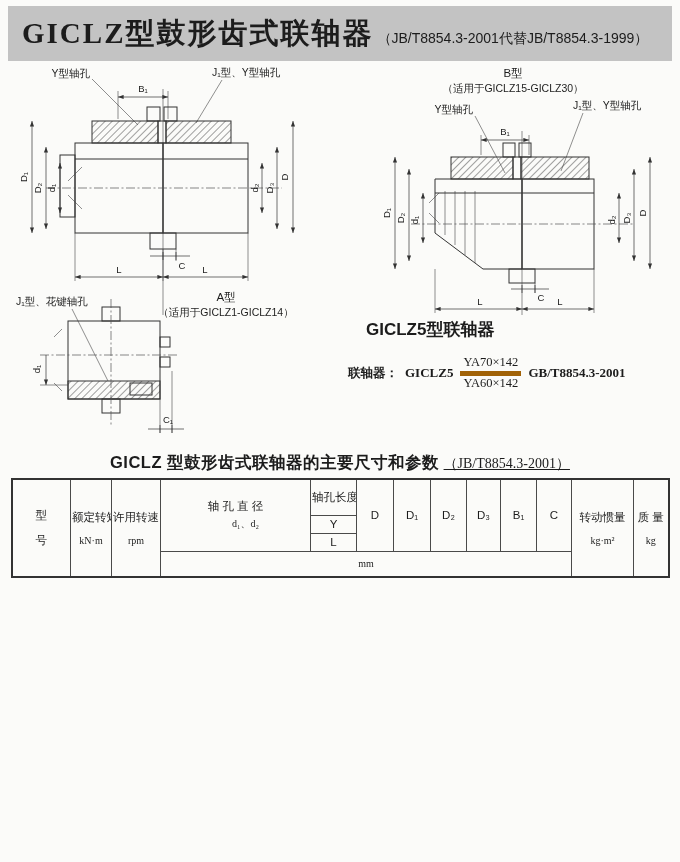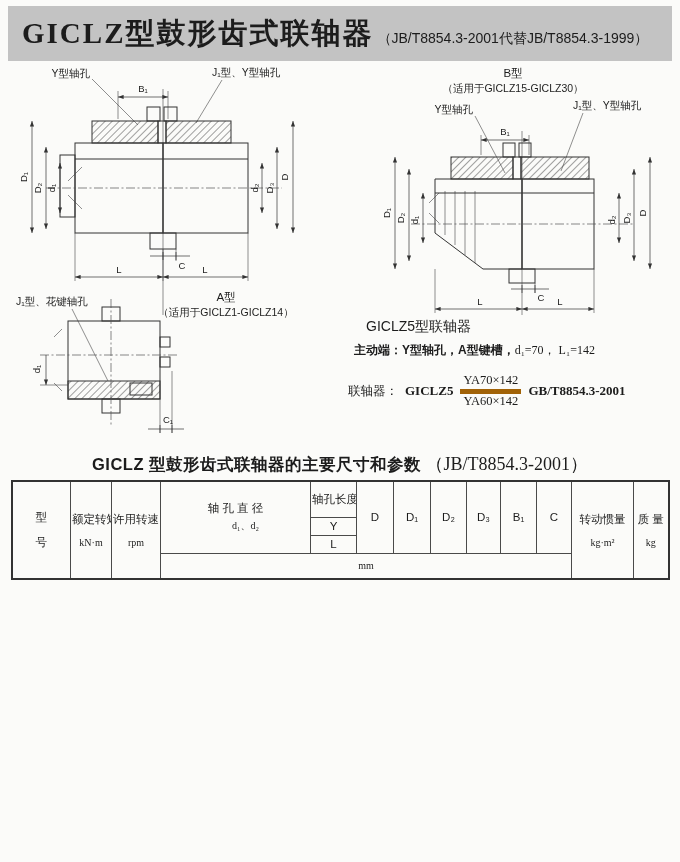--- a/index.html
+++ b/index.html
@@ -32,34 +32,34 @@
   svg .dim{stroke:#333;stroke-width:.7;fill:none;}
   svg .cl{stroke:#555;stroke-width:.7;fill:none;stroke-dasharray:9 2.5 2 2.5;}
   svg .hatch{fill:url(#hatchp);stroke:#333;stroke-width:1;}
   svg .dimtxt{font-size:9.5px;}
   svg .captxt{font-size:11.5px;}
   svg .lbltxt{font-size:10.5px;}
   
   .marking{position:absolute;left:336px;top:252px;width:340px;font-size:12px;}
   .marking .mk-head{font-size:14.5px;font-weight:bold;display:flex;align-items:center;gap:6px;}
   .mk-square{width:11px;height:11px;background:#111;display:inline-block;}
-  .mk-line1{margin:5px 0 0 30px;font-weight:normal;font-size:14px;}
+  .mk-line1{margin:5px 0 0 30px;font-weight:bold;font-size:17px;}
   .mk-line{margin:6px 0 0 18px;font-weight:bold;font-size:12px;}
   .mk-line .var{font-weight:normal;font-family:"Liberation Serif","DejaVu Serif",serif;}
   .mk-coupling{margin:14px 0 0 12px;display:flex;align-items:center;gap:7px;
     font-family:"Liberation Serif","DejaVu Serif",serif;font-size:12.5px;}
-  .mk-coupling .cn{font-family:"Liberation Sans","DejaVu Sans",sans-serif;font-weight:normal;}
+  .mk-coupling .cn{font-family:"Liberation Sans","DejaVu Sans",sans-serif;font-weight:bold;}
   .mk-coupling b{font-size:13px;}
   .frac{display:inline-flex;flex-direction:column;text-align:center;line-height:1.25;font-size:12.5px;}
   .frac .top{border-bottom:5px solid #a16207;padding:0 3px;}
   .frac .bot{padding:0 3px;}
   
   .table-title{text-align:center;margin:3px 0 4px 0;}
   .table-title .tt1{font-weight:bold;font-size:16.5px;letter-spacing:.5px;}
-  .table-title .tt2{font-size:18px;font-family:"Liberation Serif","DejaVu Serif",serif;}
+  .table-title .tt2{font-size:14px;font-family:"Liberation Serif","DejaVu Serif",serif;text-decoration:underline;}
   table.spec{
     width:658px;margin:0 auto;border-collapse:collapse;table-layout:fixed;
     border:2px solid #333;
   }
   table.spec th,table.spec td{
     border:1px solid #4a4a4a;
     font-size:10.5px;font-weight:normal;
     text-align:center;vertical-align:middle;
     padding:0 1px;overflow:hidden;white-space:nowrap;
   }
@@ -245,23 +245,20 @@
     <line class="thin" x1="102" y1="206" x2="102" y2="250"></line>
     <line class="thin" x1="261" y1="206" x2="261" y2="250"></line>
     <line class="dim" x1="102" y1="246" x2="189" y2="246" marker-start="url(#as)" marker-end="url(#ae)"></line>
     <line class="dim" x1="189" y1="246" x2="261" y2="246" marker-start="url(#as)" marker-end="url(#ae)"></line>
     <text class="dimtxt" x="147" y="242" text-anchor="middle">L</text>
     <text class="dimtxt" x="227" y="242" text-anchor="middle">L</text>
   </svg>
 
   <div class="marking">
     <div class="mk-line1">GICLZ5型联轴器</div>
-    <div class="mk-line">
-      <span>主动端：Y型轴孔，A型键槽，</span><span class="var">d₁=70，  L₁=142</span>
-    </div>
     <div class="mk-coupling">
       <span class="cn">联轴器：</span>
       <b>GICLZ5</b>
       <span class="frac">
         <span class="top">YA70×142</span>
         <span class="bot">YA60×142</span>
       </span>
       <b>GB/T8854.3-2001</b>
     </div>
   </div>

